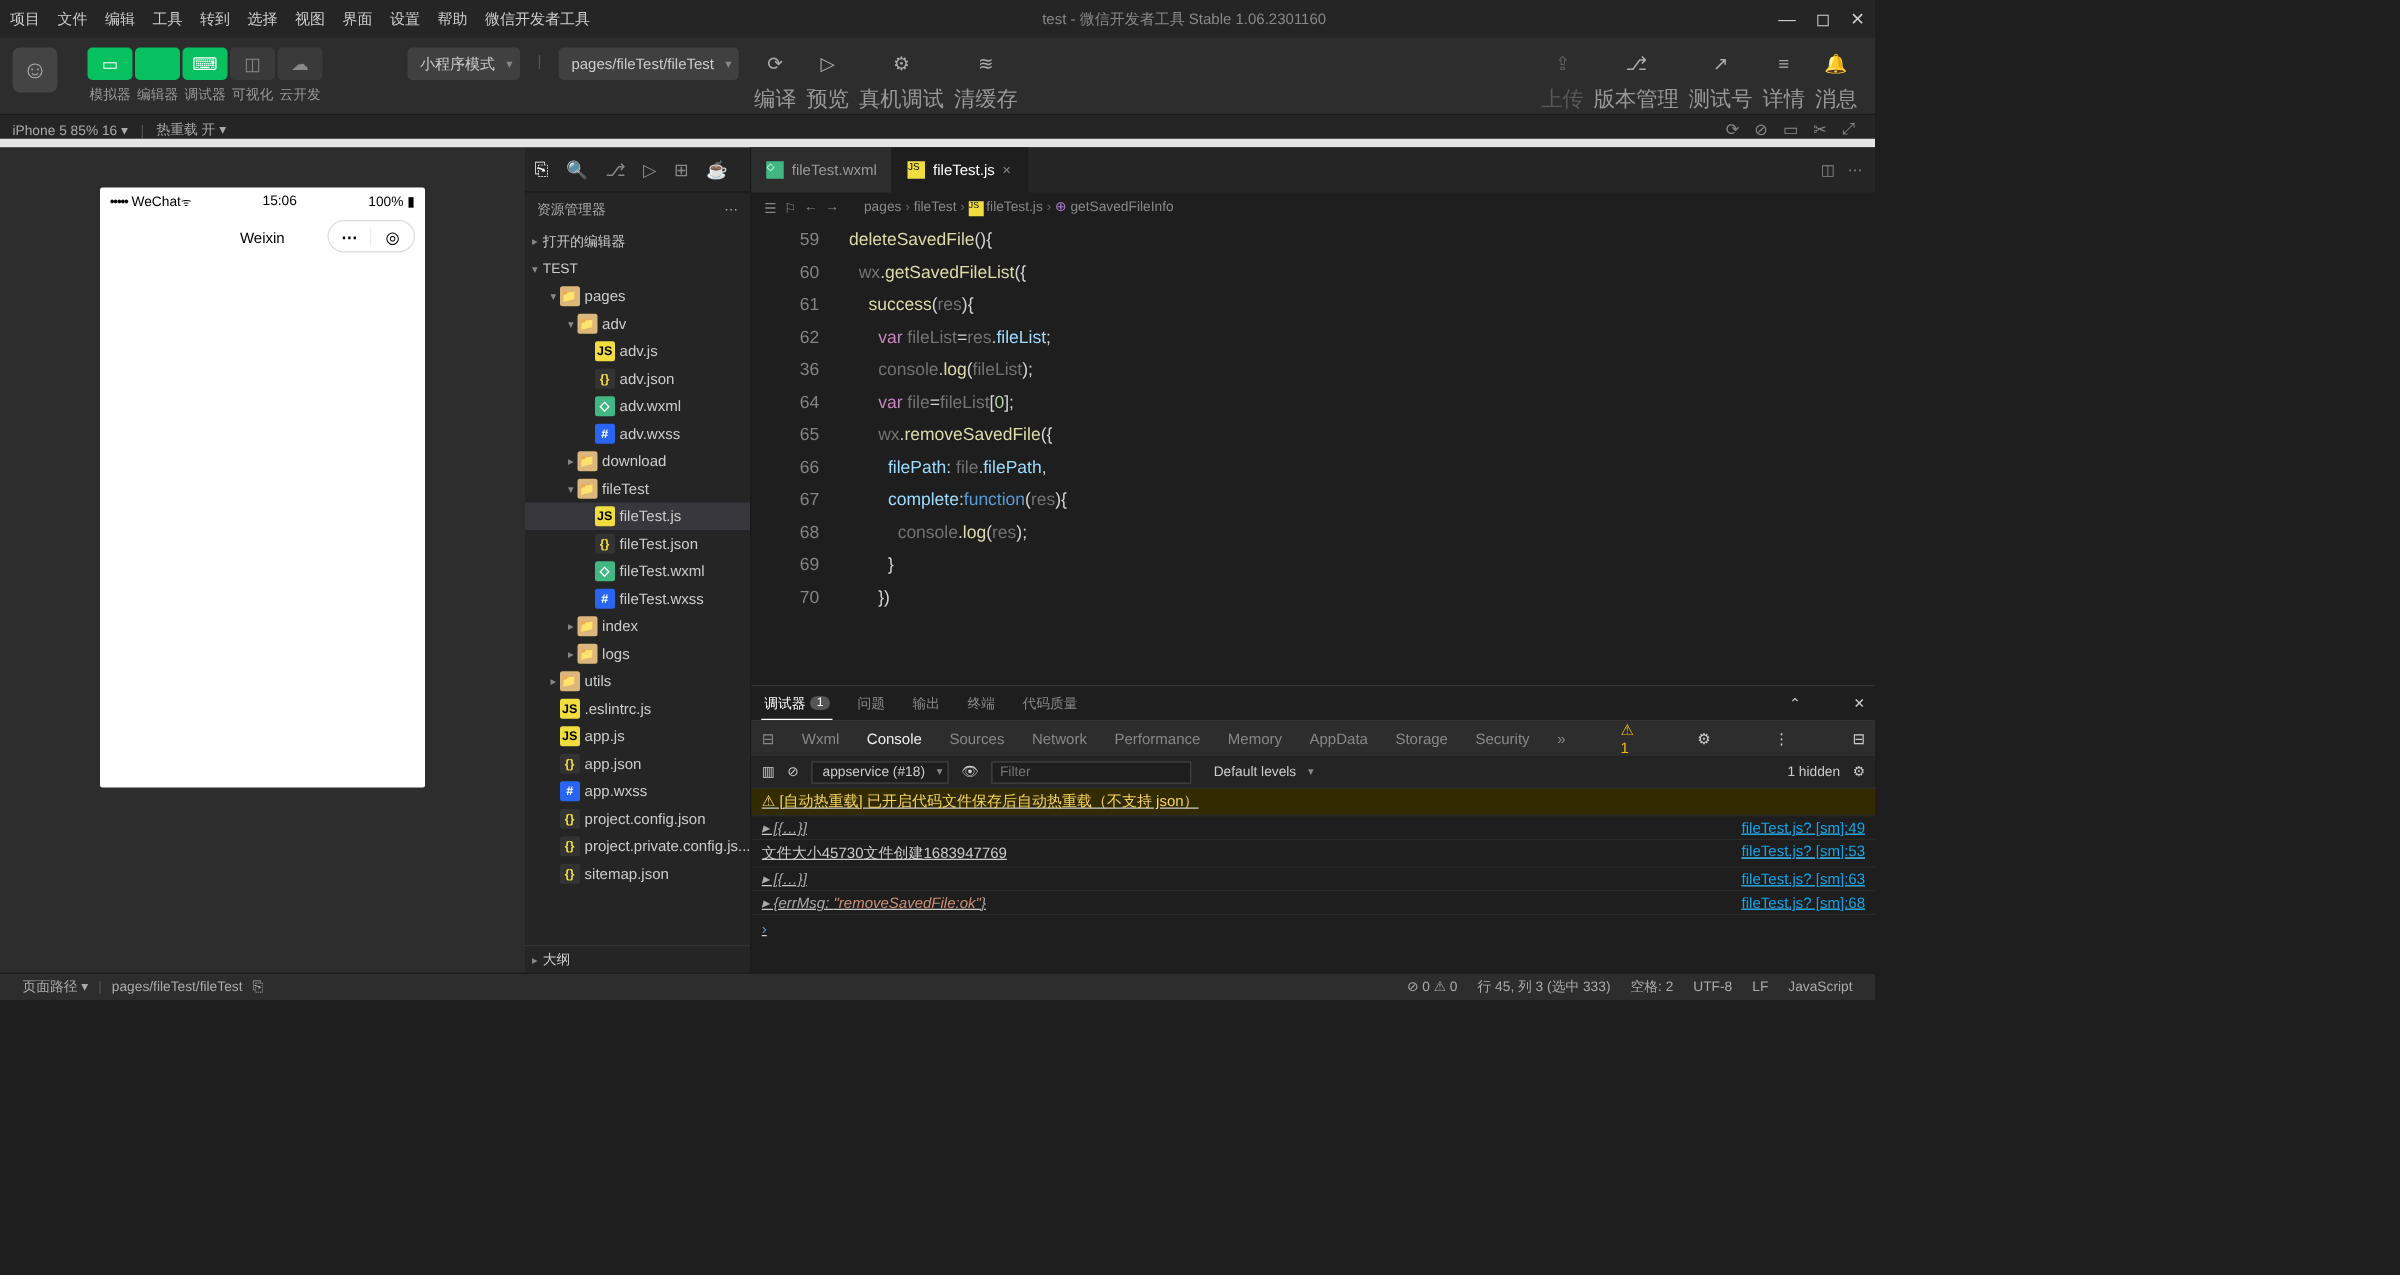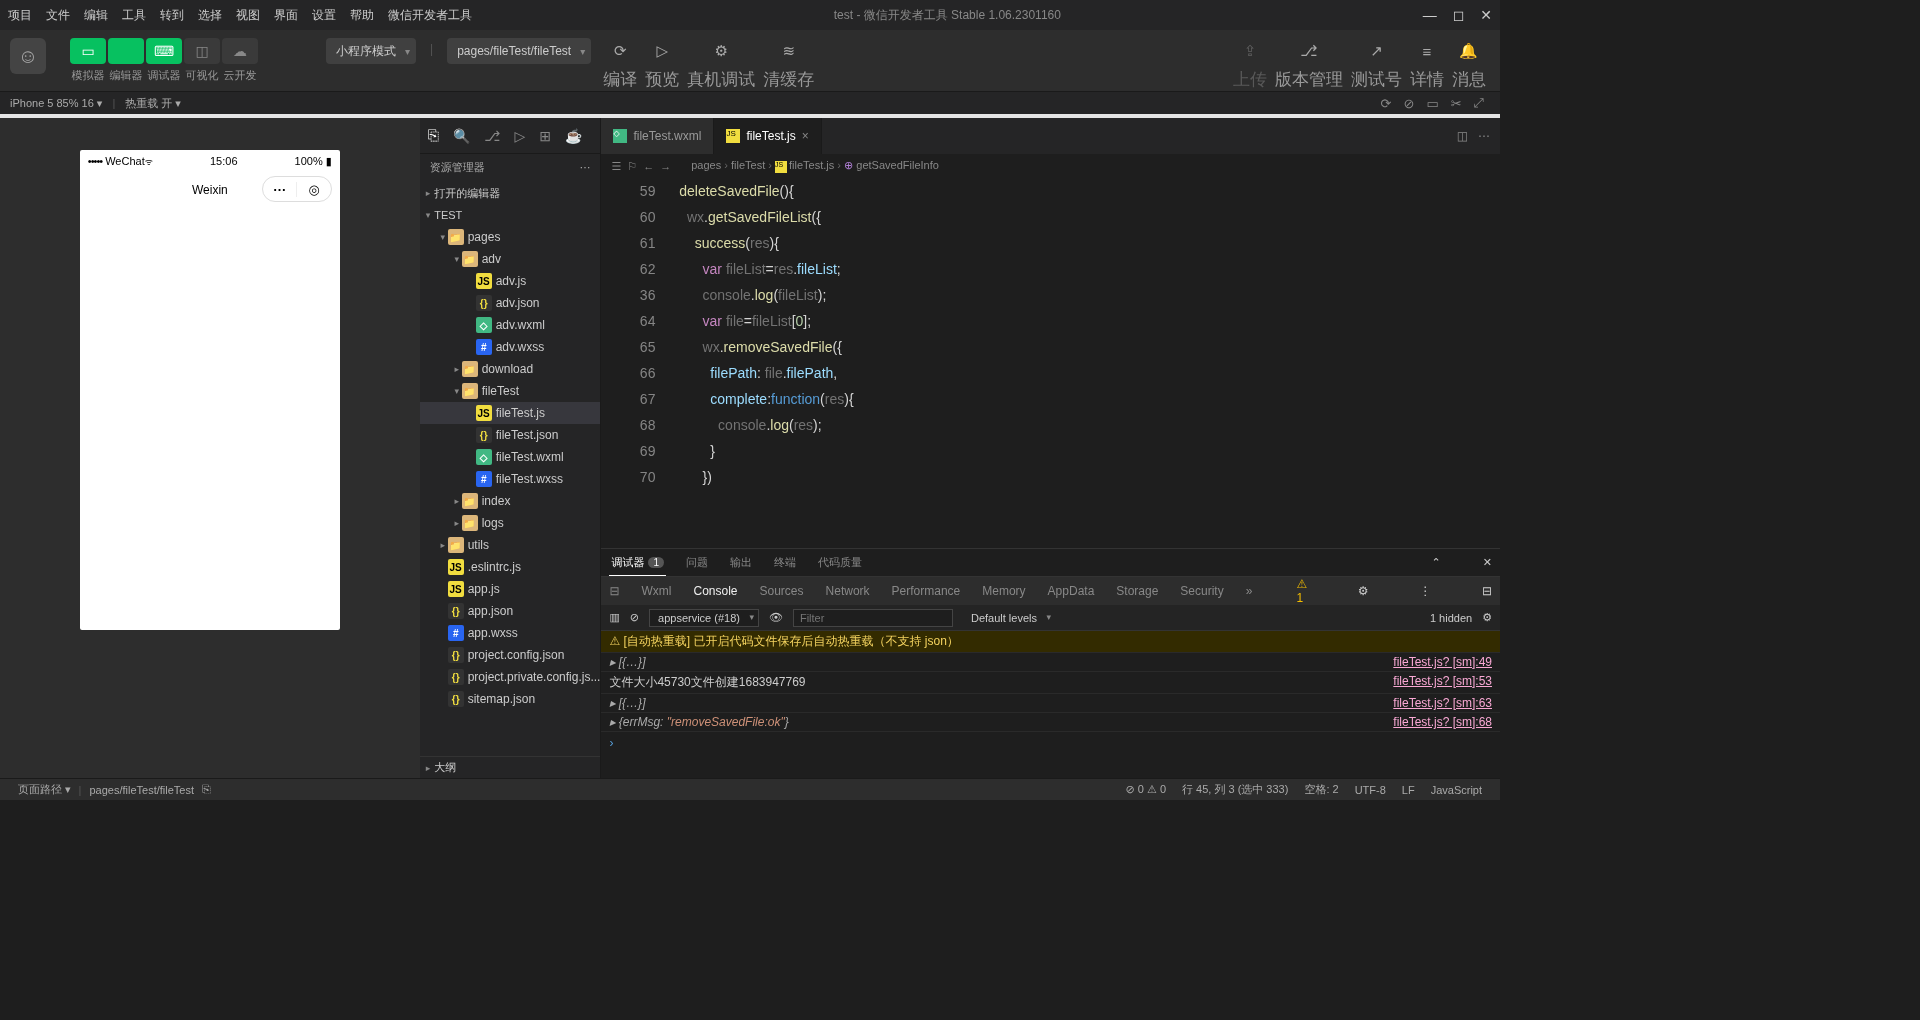--- a/index.html
+++ b/index.html
@@ -23,21 +23,21 @@
 .green { background: #07c160; }
 .gray { background: #3a3a3a; color: #888 !important; }
 .toolbar .spacer { flex: 1; }
 .selectbox { height: 26px; background: #404040; border-radius: 4px; padding: 0 20px 0 10px; display: flex; align-items: center; color: #ccc; font-size: 12px; margin: 0 4px; position: relative; }
 .selectbox::after { content: "▾"; position: absolute; right: 6px; color: #888; font-size: 10px; }
 .tbtn2 { display: flex; flex-direction: column; align-items: center; gap: 4px; margin: 0 4px; }
 .tbtn2 .ico { width: 30px; height: 26px; display: flex; align-items: center; justify-content: center; color: #aaa; font-size: 15px; }
 .tbtn2 .lbl { font-size: 17px; color: #999; }
 
 
-.secbar { height: 26px; background: #252526; display: flex; align-items: center; padding: 0 10px; font-size: 11px; color: #aaa; border-bottom: 4px solid #e5e5e5; }
+.secbar { height: 26px; background: #252526; display: flex; align-items: flex-end; padding: 0 10px; font-size: 11px; color: #aaa; border-bottom: 7px solid #e5e5e5; }
 .secbar .spacer { flex: 1; }
 .secbar .icn { margin: 0 6px; color: #888; cursor: pointer; font-size: 13px; }
 
 
 .main { display: flex; height: calc(100% - 30px - 62px - 26px - 22px); }
 
 
 .simulator { width: 490px; background: #2d2d2d; display: flex; align-items: flex-start; justify-content: center; padding-top: 32px; }
 .phone { width: 260px; height: 480px; background: #fff; color: #000; border-radius: 2px; overflow: hidden; position: relative; }
 .phone .status { height: 22px; display: flex; align-items: center; justify-content: space-between; padding: 0 8px; font-size: 11px; }
@@ -104,24 +104,24 @@
 .panel-tabs1 .spacer { flex: 1; }
 .panel-tabs2 { height: 28px; display: flex; align-items: center; padding: 0 8px; gap: 22px; font-size: 12px; background: #2d2d2d; }
 .panel-tabs2 .pt { color: #888; cursor: pointer; }
 .panel-tabs2 .pt.active { color: #eee; }
 .panel-tabs2 .spacer { flex: 1; }
 .panel-tabs2 .warn { color: #f4bd00; }
 .console-toolbar { height: 26px; display: flex; align-items: center; padding: 0 8px; gap: 10px; border-bottom: 1px solid #333; font-size: 11px; background: #242424;}
 .console-toolbar .sel { background: #1e1e1e; padding: 2px 18px 2px 8px; color: #ccc; position: relative; border: 1px solid #444;}
 .console-toolbar .sel::after { content: "▾"; position: absolute; right: 4px; font-size: 9px; color: #888;}
 .console-toolbar input { background: #1e1e1e; border: 1px solid #444; color: #ccc; padding: 2px 6px; font-size: 11px; width: 160px;}
-.console-body { flex: 1; overflow: auto; font-family: Consolas, monospace; font-size: 12px; }
+.console-body { flex: 1; overflow: auto; font-family: Consolas, monospace; font-size: 12px; text-decoration: underline; }
 .console-body .row { display: flex; padding: 2px 8px; border-bottom: 1px solid #2a2a2a; }
 .console-body .row .msg { flex: 1; }
-.console-body .row .src { color: #f9a8d4; text-decoration: underline; }
+.console-body .row .src { color: #0ea5e9; text-decoration: underline; }
 .console-body .row.warn { background: #332b00; color: #f4d35e; }
 .console-body .row .obj { color: #aaa; font-style: italic; }
 .console-body .row .str { color: #ce9178; font-style: italic;}
 .console-body .prompt { padding: 4px 8px; color: #569cd6; }
 
 
 .statusbar { height: 22px; background: #2d2d2d; display: flex; align-items: center; padding: 0 10px; font-size: 11px; color: #aaa; border-top: 1px solid #1a1a1a;}
 .statusbar .spacer { flex: 1; }
 .statusbar .item { margin: 0 8px; }
 </style>

